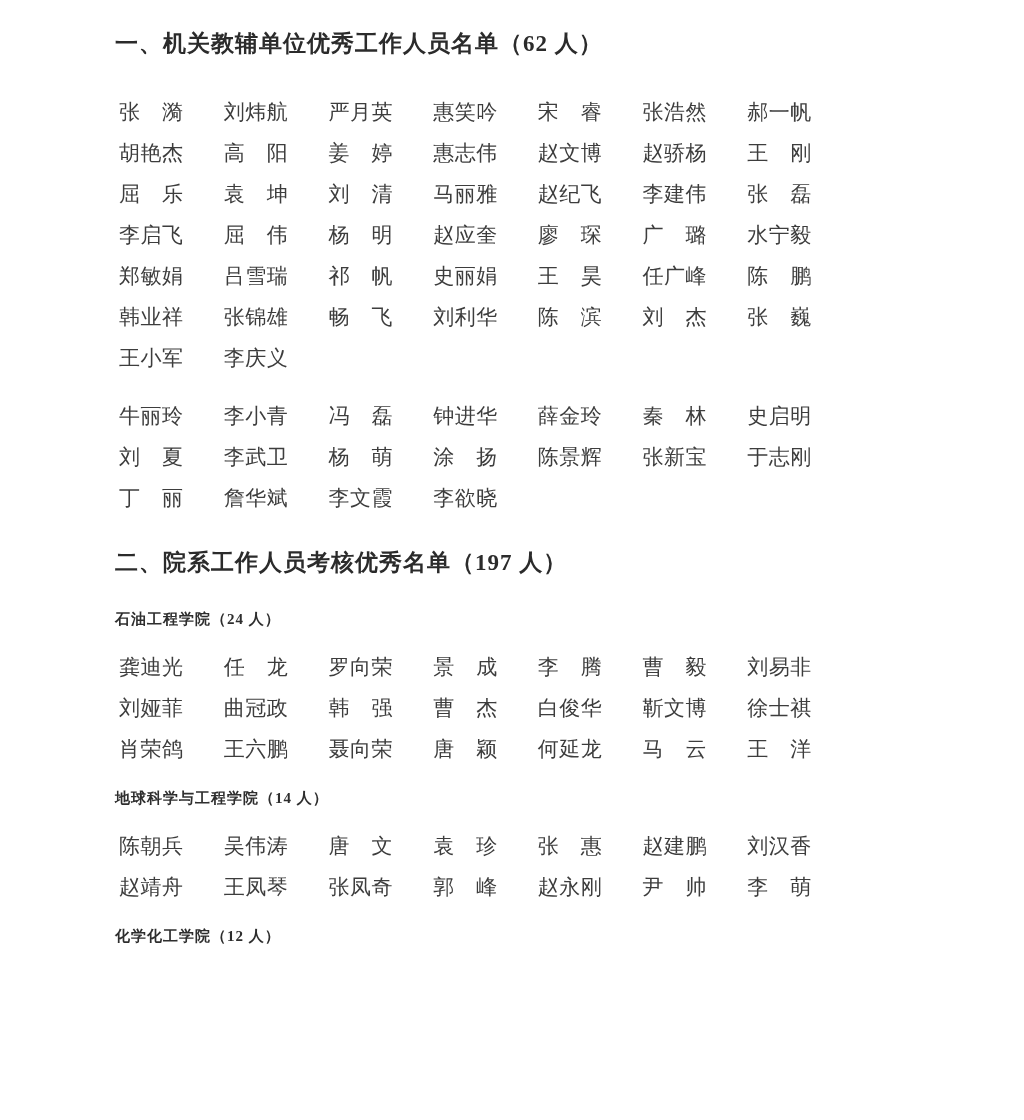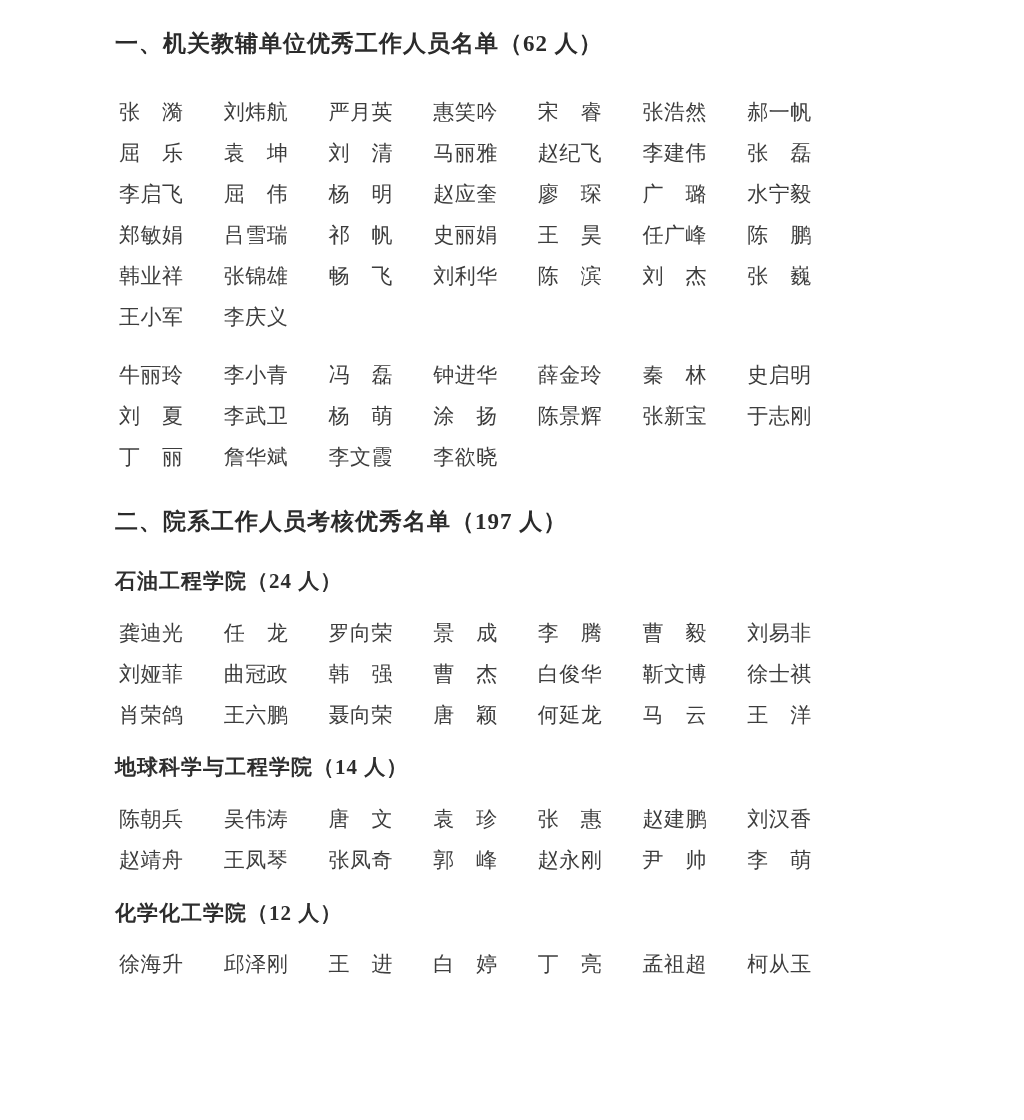--- a/index.html
+++ b/index.html
@@ -26,21 +26,21 @@
     font-weight: bold;
     font-size: 23px;
     line-height: 1.2;
     color: #2b2b2b;
     margin: 30px 0 34px 0;
     letter-spacing: 1px;
   }
   .subsection-title {
     font-family: "Liberation Serif", "DejaVu Serif", serif;
     font-weight: bold;
-    font-size: 21px;
+    font-size: 15px;
     line-height: 1.2;
     color: #2e2e2e;
     margin: 20px 0 18px 0;
     letter-spacing: 1px;
   }
   .name-group {
     margin: 0 0 17px 4px;
   }
   .name-row {
     display: grid;
@@ -65,20 +65,29 @@
         <div class="name-row">
           <span class="person-name">张　漪</span>
           <span class="person-name">刘炜航</span>
           <span class="person-name">严月英</span>
           <span class="person-name">惠笑吟</span>
           <span class="person-name">宋　睿</span>
           <span class="person-name">张浩然</span>
           <span class="person-name">郝一帆</span>
         </div>
         <div class="name-row">
+          <span class="person-name">胡艳杰</span>
+          <span class="person-name">高　阳</span>
+          <span class="person-name">姜　婷</span>
+          <span class="person-name">惠志伟</span>
+          <span class="person-name">赵文博</span>
+          <span class="person-name">赵骄杨</span>
+          <span class="person-name">王　刚</span>
+        </div>
+        <div class="name-row">
           <span class="person-name">屈　乐</span>
           <span class="person-name">袁　坤</span>
           <span class="person-name">刘　清</span>
           <span class="person-name">马丽雅</span>
           <span class="person-name">赵纪飞</span>
           <span class="person-name">李建伟</span>
           <span class="person-name">张　磊</span>
         </div>
         <div class="name-row">
           <span class="person-name">李启飞</span>
@@ -185,24 +194,15 @@
           <span class="person-name">王凤琴</span>
           <span class="person-name">张凤奇</span>
           <span class="person-name">郭　峰</span>
           <span class="person-name">赵永刚</span>
           <span class="person-name">尹　帅</span>
           <span class="person-name">李　萌</span>
         </div>
       </div>
       <h3 class="subsection-title">化学化工学院（12 人）</h3>
       <div class="name-group">
-        <div class="name-row">
-          <span class="person-name">徐海升</span>
-          <span class="person-name">邱泽刚</span>
-          <span class="person-name">王　进</span>
-          <span class="person-name">白　婷</span>
-          <span class="person-name">丁　亮</span>
-          <span class="person-name">孟祖超</span>
-          <span class="person-name">柯从玉</span>
-        </div>
       </div>
     </div>
 </div>
 
 </body></html>

